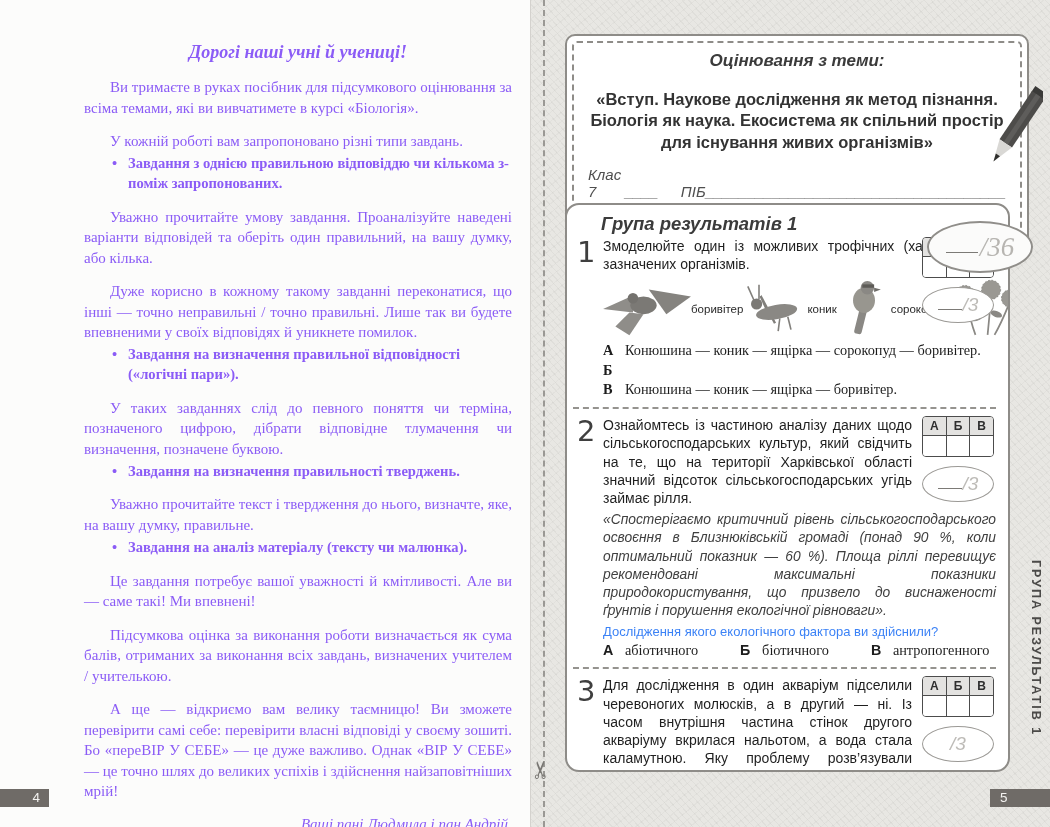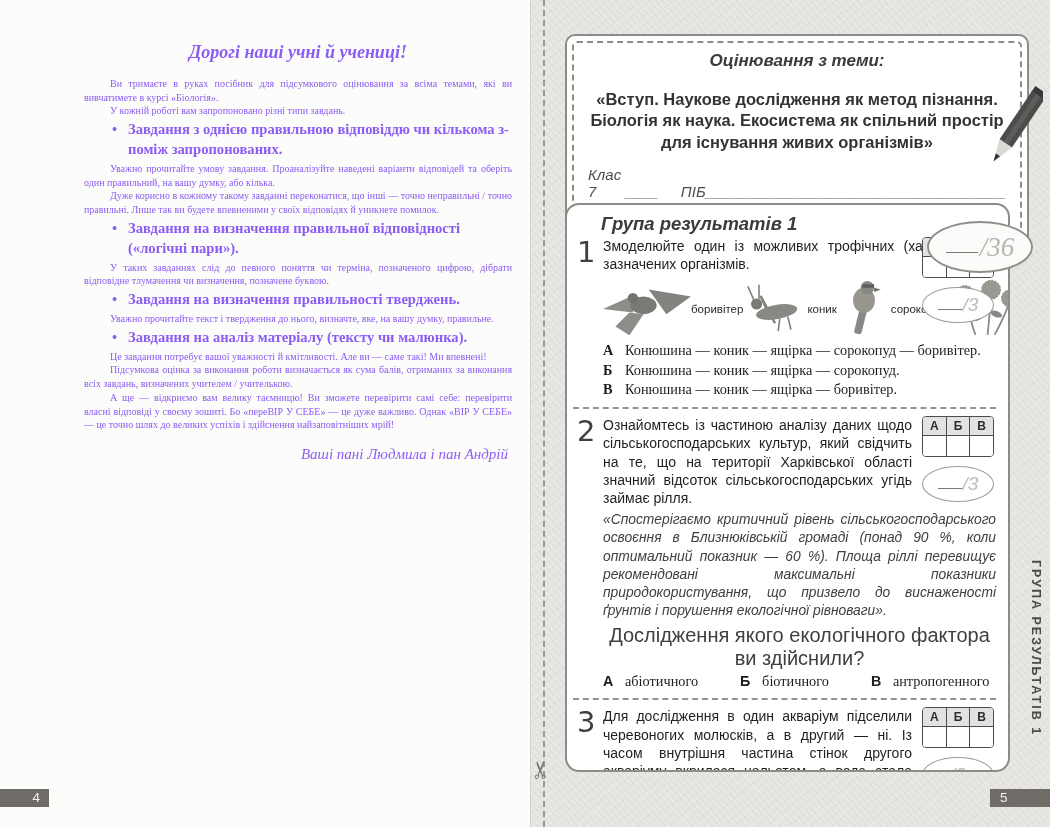--- a/index.html
+++ b/index.html
@@ -3,21 +3,21 @@
 <meta charset="utf-8">
 <style>
   * { margin:0; padding:0; box-sizing:border-box; }
   body { width:1050px; height:827px; font-family:"Liberation Serif", serif; background:#f5f4f2; }
   .spread { position:relative; width:1050px; height:827px; overflow:hidden; background:#fdfdfc; }
 
   
   .left-page { position:absolute; left:0; top:0; width:530px; height:827px; background:#fcfcfb; }
   .left-content { position:absolute; left:84px; top:42px; width:428px; color:#8b5cf6; }
   .lp-title { text-align:center; font-style:italic; font-weight:600; font-size:18px; margin-bottom:14px; }
-  .para { font-size:10px; line-height:1.37; text-align:justify; text-indent:26px; }
+  .para { font-size:15px; line-height:1.37; text-align:justify; text-indent:26px;margin-top:13px; }
   .bullet { font-size:14.6px; line-height:1.37; font-weight:bold; padding-left:44px; position:relative; margin:2px 0; }
   .bullet::before { content:"•"; position:absolute; left:28px; font-weight:bold; }
   .signature { font-style:italic; text-align:right; font-size:15px; margin-top:14px; padding-right:4px; }
   .page-badge { position:absolute; bottom:20px; height:18px; background:#6f6b67; color:#f3f2f0;
                 font-family:"Liberation Sans", sans-serif; font-size:13.5px; line-height:18px; }
   .page-badge.left { left:0; width:49px; text-align:right; padding-right:9px; }
   .page-badge.right { right:0; width:60px; text-align:left; padding-left:10px; }
 
   
   .right-page { position:absolute; left:530px; top:0; width:520px; height:827px;
@@ -75,21 +75,21 @@
   .organisms { display:flex; justify-content:space-between; align-items:flex-end; margin:6px 0 0; }
   .organism { display:flex; flex-direction:row; align-items:center; }
   .organism svg { display:block; }
   .organism-label { font-size:11.5px; color:#2a2a2a; margin-top:2px; }
   .options-serif { font-family:"Liberation Serif", serif; font-size:14.3px; line-height:1.35;
                    margin-top:4px; color:#1d1d1d; }
   .opt-row { display:flex; }
   .opt-letter { font-weight:bold; width:22px; flex:0 0 22px; }
   .quote { font-style:italic; font-size:13.8px; line-height:1.32; color:#404040;
            text-align:justify; margin-top:4px; }
-  .prompt { font-size:20px; color:#404040; margin-top:4px;text-align:center; }
+  .prompt { font-size:13px; color:#3b82f6; margin-top:4px; }
   .inline-options { display:flex; font-family:"Liberation Serif", serif; font-size:14.3px;
                     margin-top:3px; color:#1d1d1d; }
   .inline-opt { display:flex; }
   .inline-opt .opt-letter { font-family:"Liberation Sans", sans-serif; }
   .inline-opt + .inline-opt { margin-left:42px; }
   .sep { border-top:2px dashed #95938f; margin:8px 0 7px -4px; }
   .sidebar-vertical { position:absolute; right:7px; top:560px; writing-mode:vertical-rl;
     font-weight:bold; font-size:12.5px; letter-spacing:2px; color:#4b4a48; }
 </style>
 </head>
@@ -228,21 +228,20 @@
               <div class="organism-label">ящірка</div>
             </div>
           </div>
           <div class="options-serif">
             <div class="opt-row">
               <span class="opt-letter">А</span>
               <span>Конюшина — коник — ящірка — сорокопуд — боривітер.</span>
             </div>
             <div class="opt-row">
               <span class="opt-letter">Б</span>
-              <span>Конюшина — коник — ящірка — сорокопуд.</span>
             </div>
             <div class="opt-row">
               <span class="opt-letter">В</span>
               <span>Конюшина — коник — ящірка — боривітер.</span>
             </div>
           </div>
         </div>
         <div class="q-side">
           <div class="grid">
             <div class="grid-row">

